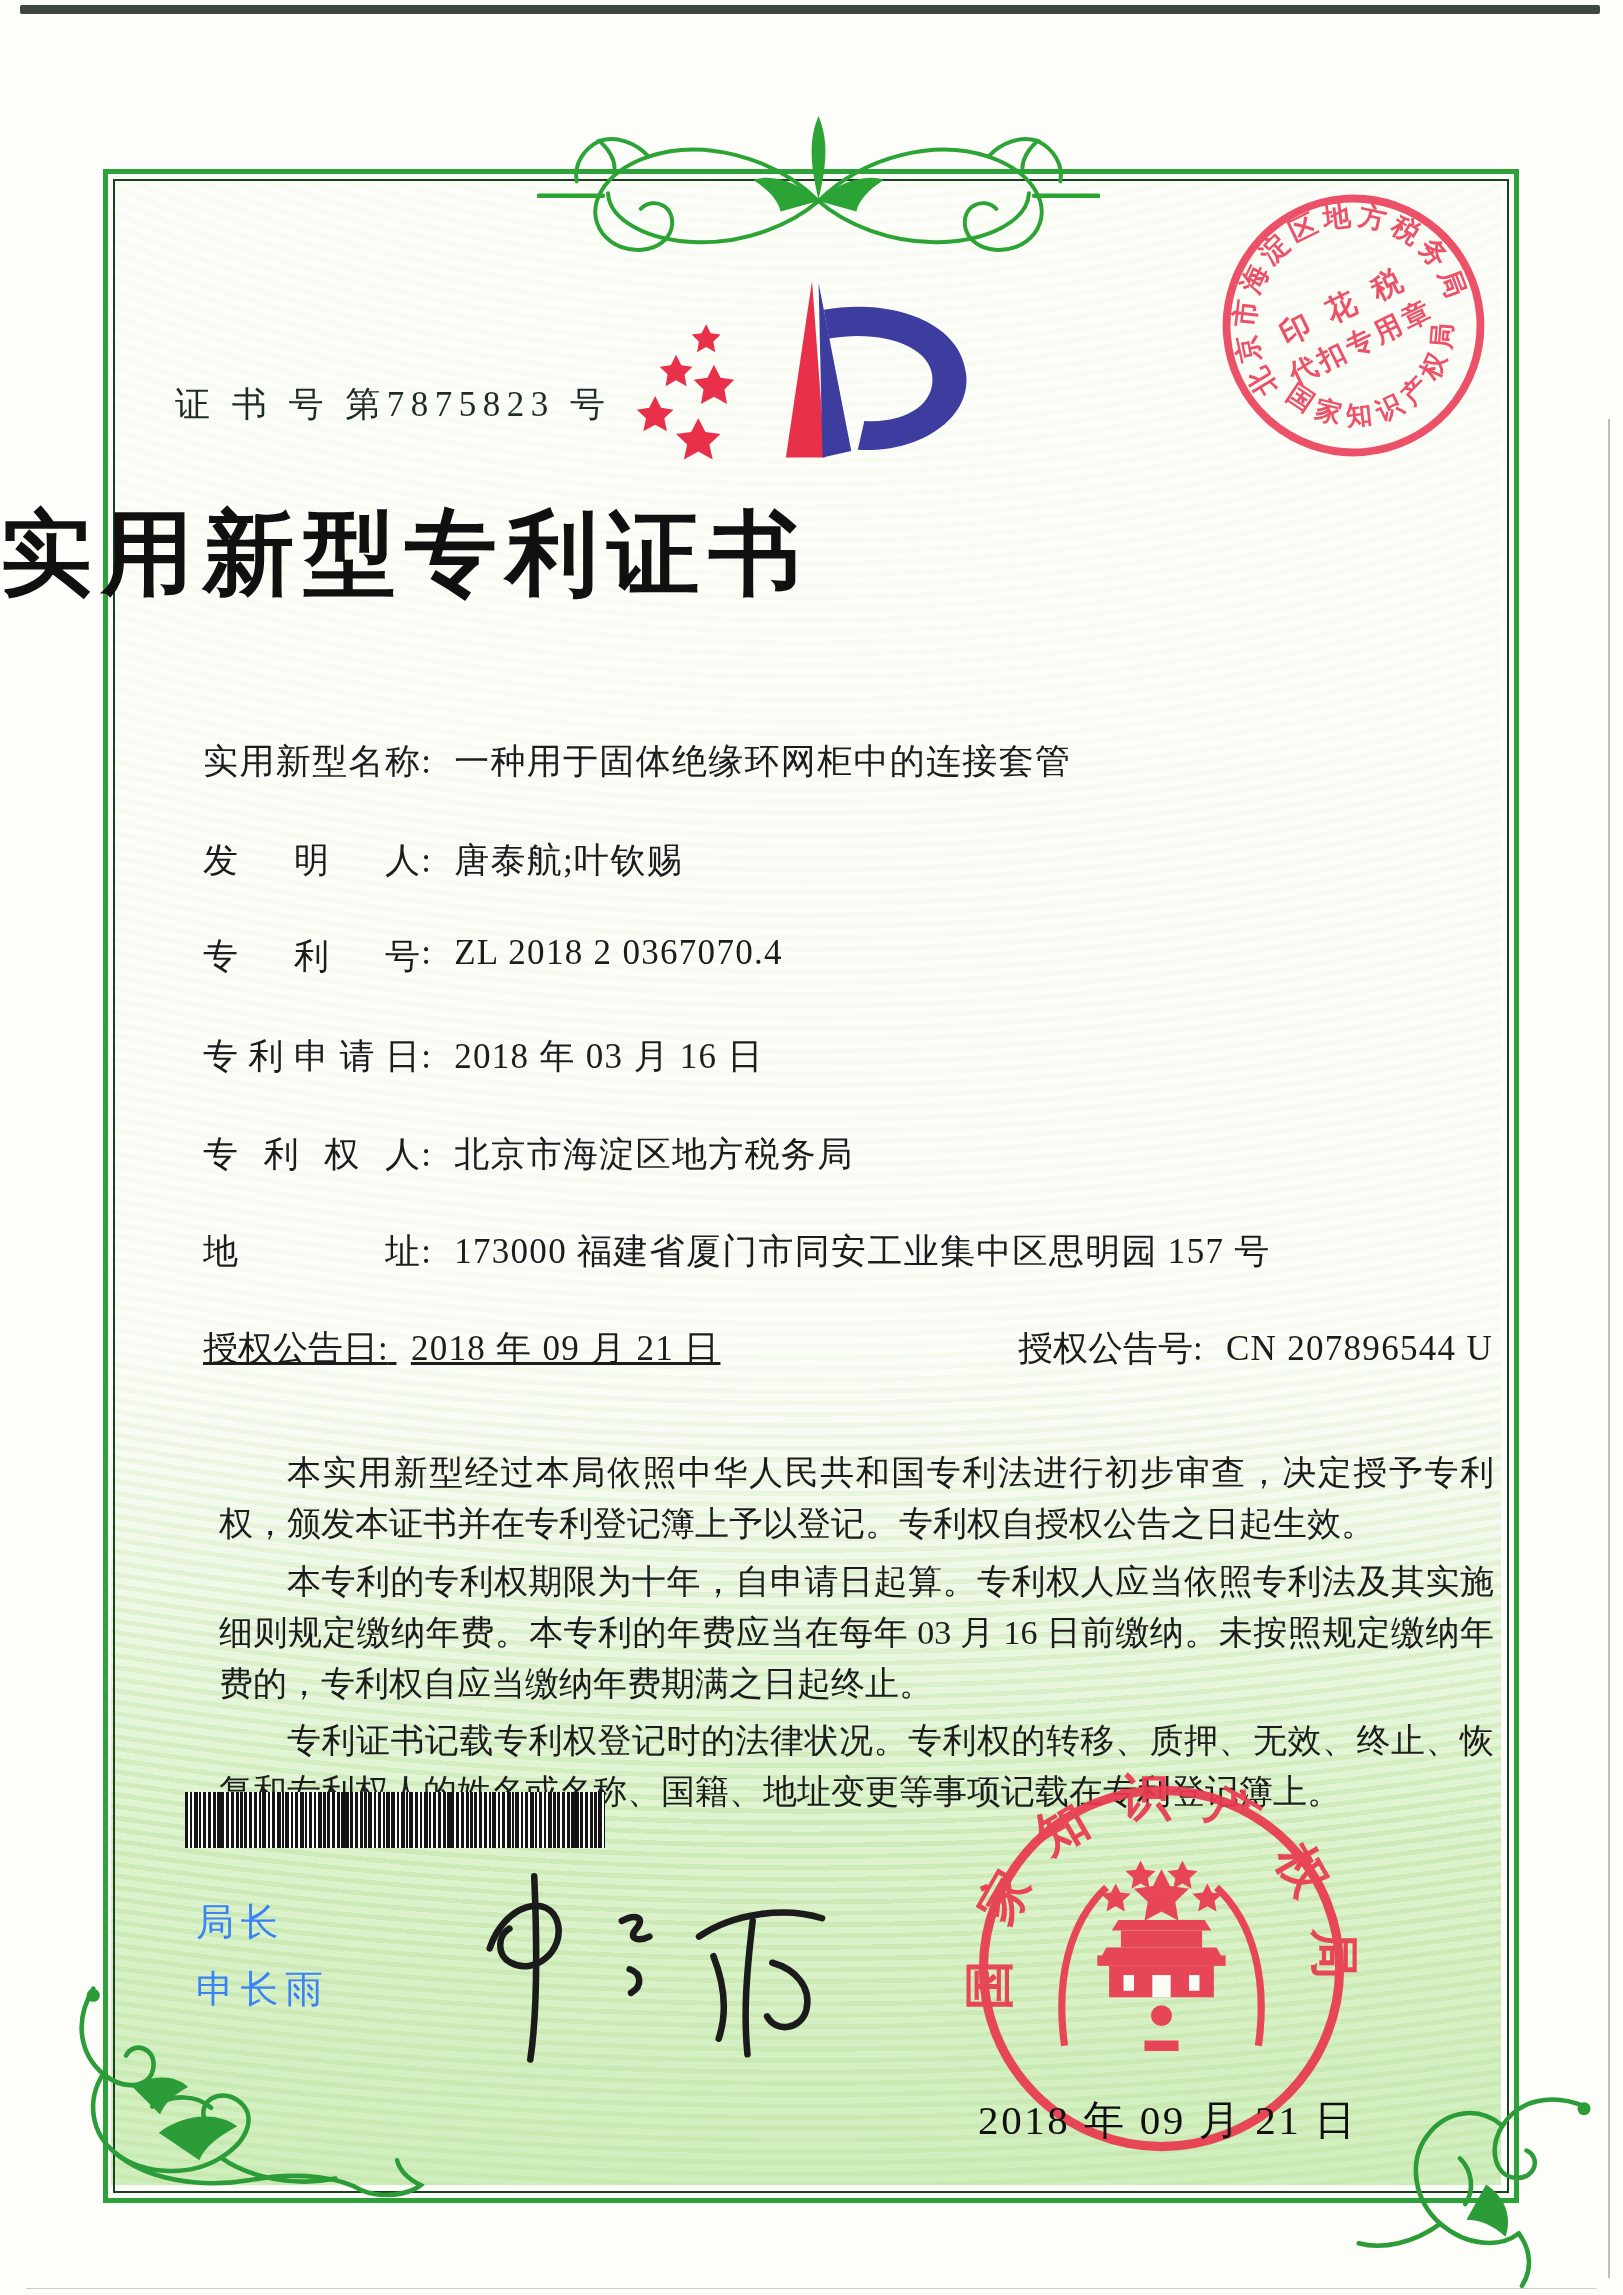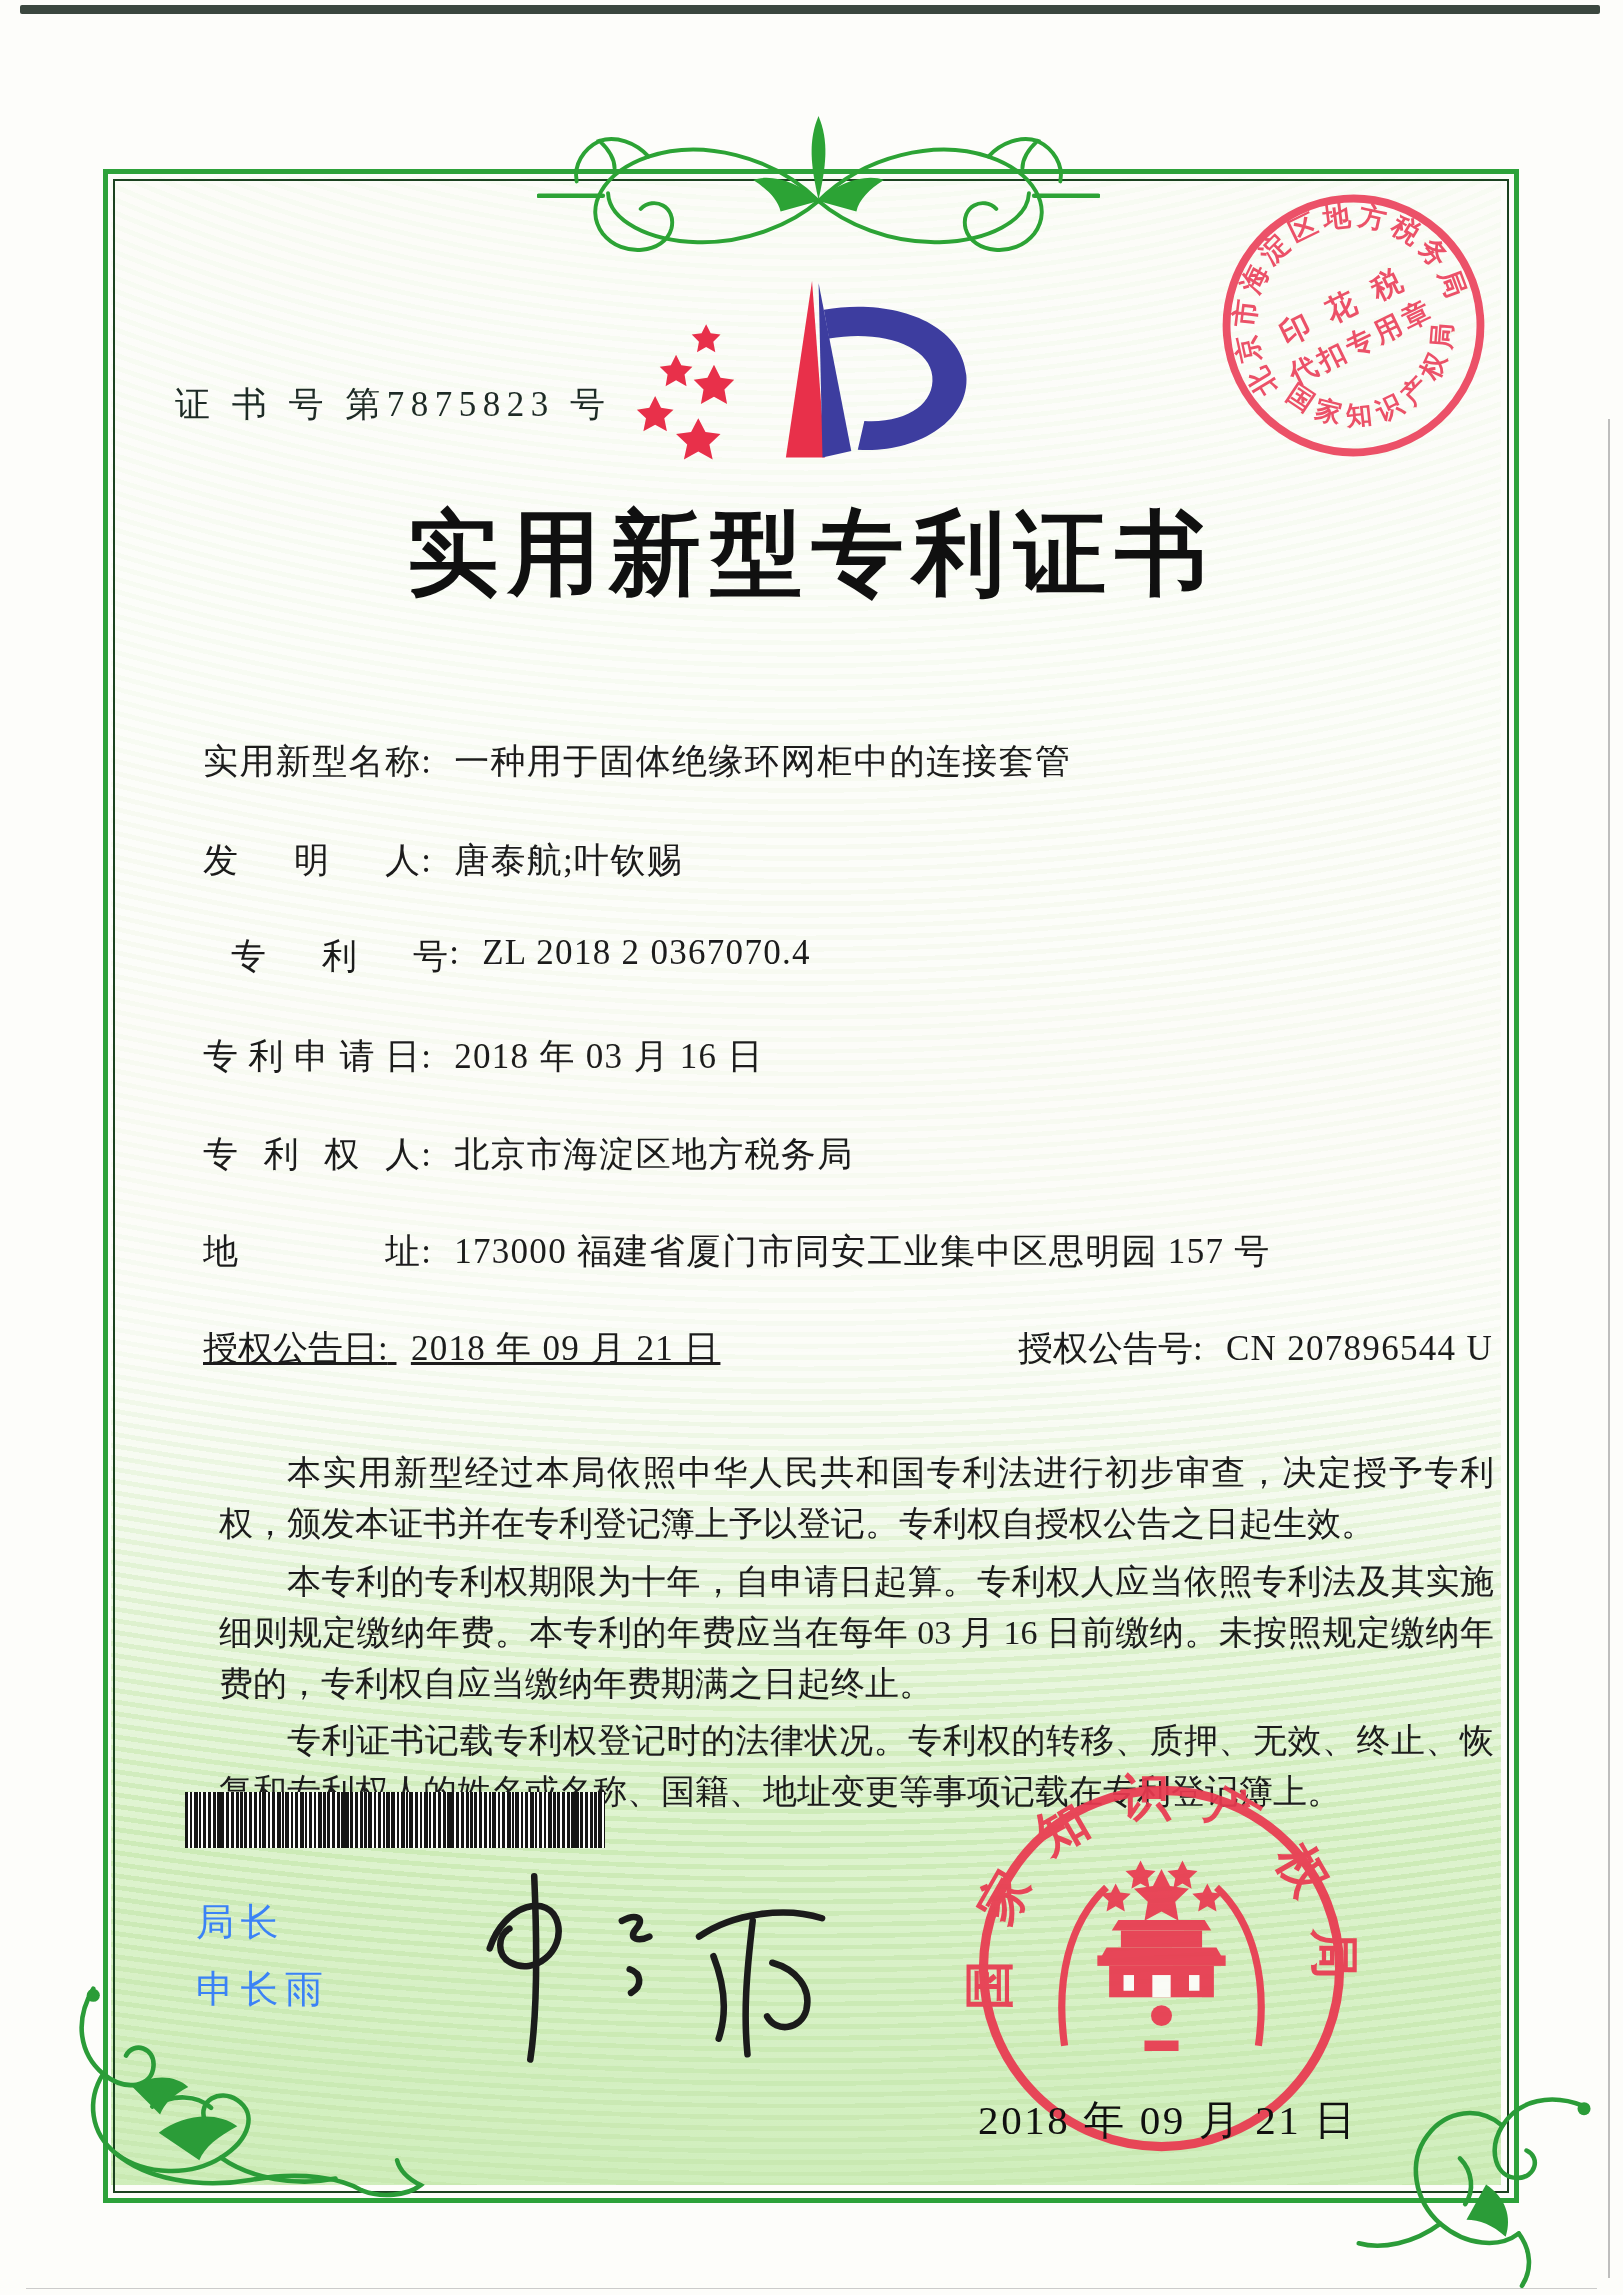--- a/index.html
+++ b/index.html
@@ -15,21 +15,21 @@
   
   .waves{position:absolute;left:111px;top:177px;width:1390px;height:2008px;z-index:1;
      background:
        repeating-radial-gradient(2356px 1702px at 50% -818px, #c9e9b2 0 6.5px, rgba(255,255,255,0) 6.5px 15.7px),
        linear-gradient(180deg, rgba(223,244,207,0.25) 0%, rgba(223,244,207,0.25) 55%, rgba(213,240,195,0.7) 72%, rgba(205,237,184,0.95) 100%);
      -webkit-mask-image:linear-gradient(180deg, rgba(0,0,0,0.10) 0%, rgba(0,0,0,0.12) 58%, rgba(0,0,0,0.55) 70%, rgba(0,0,0,0.92) 82%, #000 100%);
      mask-image:linear-gradient(180deg, rgba(0,0,0,0.10) 0%, rgba(0,0,0,0.12) 58%, rgba(0,0,0,0.55) 70%, rgba(0,0,0,0.92) 82%, #000 100%);}
   .orn{position:absolute;z-index:3;}
   .content{position:absolute;inset:0;z-index:4;padding-left:12px;}
   .certno{position:absolute;left:175px;top:381px;font-size:35px;letter-spacing:6.5px;color:#1e2b26;}
-  .title{position:absolute;left:0;right:0;top:492px;text-align:center;font-size:92px;font-weight:bold;letter-spacing:9.2px;color:#101010;}
+  .title{position:absolute;left:0;right:0;top:492px;text-align:left;font-size:92px;font-weight:bold;letter-spacing:9.2px;color:#101010;}
   .frow{position:absolute;left:203px;white-space:nowrap;font-size:35px;}
   .flabel{display:inline-block;width:217px;text-align:justify;text-align-last:justify;vertical-align:top;}
   .fcolon{margin-left:1.3px;}
   .fval{margin-left:14.4px;letter-spacing:1.3px;}
   .grant2{position:absolute;left:815px;top:0;white-space:nowrap;}
   .paras{position:absolute;left:175px;top:1447px;width:1275px;font-size:34px;line-height:1.5;text-align:justify;z-index:4;margin-left:44px;}
   .paras p{margin:0 0 6.5px 0;text-indent:2em;}
   .barcode{position:absolute;left:185px;top:1792px;width:420px;height:56px;z-index:4;background:
      repeating-linear-gradient(90deg,#151515 0 2.6px,rgba(255,255,255,0) 2.6px 4.6px),
      repeating-linear-gradient(90deg,#151515 0 1.3px,#ffffff 1.3px 5.9px);}
@@ -128,21 +128,21 @@
     <div class="title">实用新型专利证书</div>
 
     <div class="frow" style="top:738px;">
       <span class="flabel">实用新型名称</span><span class="fcolon">:</span>
       <span class="fval">一种用于固体绝缘环网柜中的连接套管</span>
     </div>
     <div class="frow" style="top:837px;">
       <span class="flabel">发明人</span><span class="fcolon">:</span>
       <span class="fval">唐泰航;叶钦赐</span>
     </div>
-    <div class="frow" style="top:933px;margin-left:28px;">
+    <div class="frow" style="top:933px;">
       <span class="flabel">专利号</span><span class="fcolon">:</span>
       <span class="fval">ZL 2018 2 0367070.4</span>
     </div>
     <div class="frow" style="top:1033px;">
       <span class="flabel">专利申请日</span><span class="fcolon">:</span>
       <span class="fval">2018 年 03 月 16 日</span>
     </div>
     <div class="frow" style="top:1131px;">
       <span class="flabel">专利权人</span><span class="fcolon">:</span>
       <span class="fval">北京市海淀区地方税务局</span>

